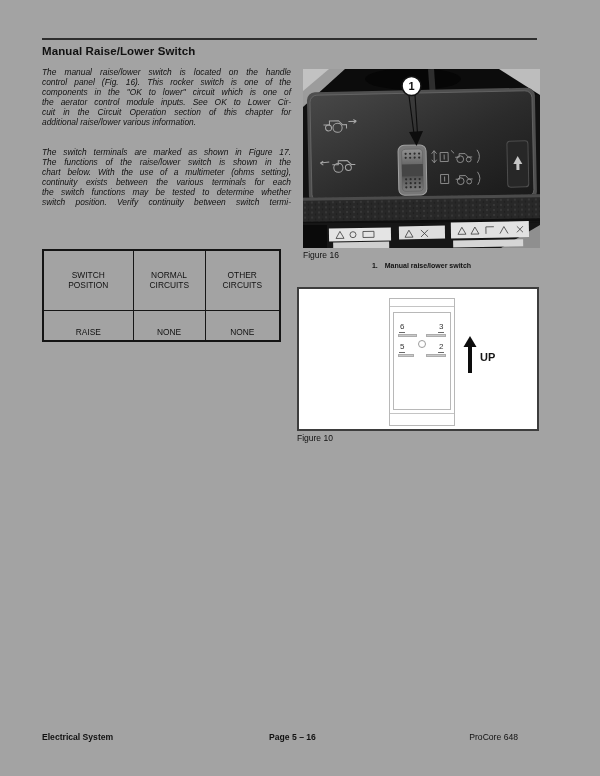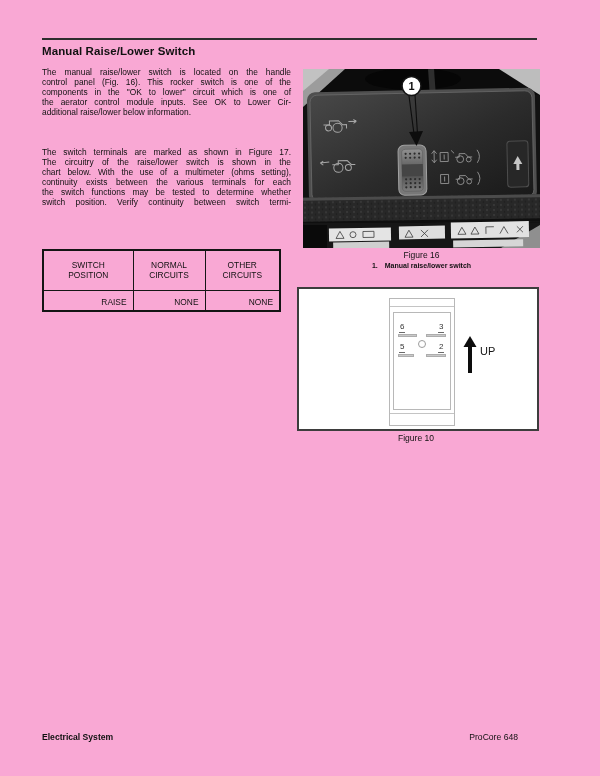--- a/index.html
+++ b/index.html
@@ -1,80 +1,81 @@
 <!DOCTYPE html>
 <html><head>
 <meta charset="utf-8">
 <style>
   html,body{margin:0;padding:0;background:#ffffff;}
-  .page{position:relative;width:600px;height:776px;background:#f9a8d4;overflow:hidden;
+  .page{position:relative;width:600px;height:776px;background:#a3a3a3;overflow:hidden;
         font-family:"Liberation Sans",sans-serif;color:#111;}
   .top-rule{position:absolute;left:42px;top:38px;width:495px;height:2px;background:#2e2e2e;}
   .title{position:absolute;left:42px;top:45px;font-size:11.5px;font-weight:bold;letter-spacing:0.1px;}
   .para{position:absolute;left:42px;width:249px;font-size:8.4px;line-height:10px;}
   .p1{top:67px;} .p2{top:147px;}
-  .jline{text-align:justify;text-align-last:justify;}
+  .jline{text-align:justify;text-align-last:justify;font-style:italic;}
   .jline.last{text-align-last:left;}
 
   .cont-table{position:absolute;left:42px;top:249px;border-collapse:collapse;table-layout:fixed;width:237px;
               border:2px solid #141414;}
   .cont-table th,.cont-table td{border:1px solid #161616;font-weight:normal;font-size:8.4px;line-height:9.6px;
-              text-align:center;white-space:pre-line;padding:6px;color:#111;}
+              text-align:center;white-space:pre-line;padding:16px;color:#111;}
   .cont-table th{height:27px;vertical-align:middle;}
   .cont-table td{vertical-align:bottom;padding-bottom:2px;}
-  .cont-table tr.r1 td{height:11px;text-align:right;}
+  .cont-table tr.r1 td{height:11px;}
   .cont-table tr.r2 td{height:27px;}
   .cont-table tr.r3 td{height:25px;}
 
   .photo{position:absolute;left:303px;top:69px;width:237px;height:179px;}
   .photo svg{display:block;}
 
-  .fig-caption{position:absolute;font-size:8.5px;text-align:center;color:#111;}
+  .fig-caption{position:absolute;font-size:8.5px;text-align:left;color:#111;}
   .cap16{left:303px;top:250px;width:237px;}
   .legend16{position:absolute;left:303px;top:262px;width:237px;text-align:center;font-size:7px;font-weight:bold;}
   .legend16 .lnum{margin-right:7px;}
 
   .fig17{position:absolute;left:297px;top:287px;width:238px;height:140px;border:2px solid #3d3d3d;background:#fff;}
   .sw-outer{position:absolute;left:90px;top:9px;width:64px;height:126px;border:1px solid #b8b8b8;}
   .sw-band-top{position:absolute;left:0;top:0;width:100%;height:8px;border-bottom:1px solid #c4c4c4;box-sizing:border-box;}
   .sw-band-bot{position:absolute;left:0;bottom:0;width:100%;height:12px;border-top:1px solid #c4c4c4;box-sizing:border-box;}
   .sw-inner{position:absolute;left:3px;top:13px;width:56px;height:96px;border:1px solid #b8b8b8;}
   .term{position:absolute;font-size:8px;line-height:8px;border-bottom:1px solid #6a6a6a;padding:0 1px 1px;color:#333;}
   .t6{left:5px;top:10px;} .t3{left:44px;top:10px;} .t5{left:5px;top:30px;} .t2{left:44px;top:30px;}
   .bar{position:absolute;height:3px;background:#c9c9c9;border:1px solid #adadad;box-sizing:border-box;}
   .b6{left:4px;top:21px;width:19px;} .b3{left:32px;top:21px;width:20px;}
   .b5{left:4px;top:41px;width:16px;} .b2{left:32px;top:41px;width:20px;}
   .pivot{position:absolute;left:24px;top:27px;width:6px;height:6px;border:1px solid #9c9c9c;border-radius:50%;}
   .up-arrow{position:absolute;left:163px;top:47px;}
-  .up-label{position:absolute;left:181px;top:56px;font-size:11px;color:#161616;}
+  .up-label{position:absolute;left:181px;top:62px;font-size:11px;color:#161616;font-weight:bold;}
   .cap17{left:297px;top:433px;width:238px;}
 
   .footer-left{position:absolute;left:42px;top:732px;font-size:8.6px;font-weight:bold;}
   .footer-center{position:absolute;left:0;top:732px;width:585px;text-align:center;font-size:8.6px;font-weight:bold;}
   .footer-right{position:absolute;top:732px;right:82px;font-size:8.6px;}
 </style>
 </head>
 <body>
 
 <div class="page">
 
   <div class="top-rule"></div>
   <div class="title">Manual Raise/Lower Switch</div>
 
   <div class="para p1">
     <div class="jline">The manual raise/lower switch is located on the handle</div>
     <div class="jline">control panel (Fig. 16). This rocker switch is one of the</div>
     <div class="jline">components in the "OK to lower" circuit which is one of</div>
     <div class="jline">the aerator control module inputs. See OK to Lower Cir-</div>
-    <div class="jline last">additional raise/lower below information.</div>
+    <div class="jline">cuit in the Circuit Operation section of this chapter for</div>
+    <div class="jline last">additional raise/lower various information.</div>
   </div>
 
   <div class="para p2">
     <div class="jline">The switch terminals are marked as shown in Figure 17.</div>
-    <div class="jline">The circuitry of the raise/lower switch is shown in the</div>
+    <div class="jline">The functions of the raise/lower switch is shown in the</div>
     <div class="jline">chart below. With the use of a multimeter (ohms setting),</div>
     <div class="jline">continuity exists between the various terminals for each</div>
     <div class="jline">the switch functions may be tested to determine whether</div>
     <div class="jline">switch position. Verify continuity between switch termi-</div>
   </div>
 
   <table class="cont-table">
     <colgroup>
         <col style="width:90px">
         <col style="width:72px">
@@ -260,15 +261,16 @@
     </div>
     <svg class="up-arrow" width="16" height="38">
       <polygon points="8,0 1.5,11 14.5,11" fill="#0d0d0d"></polygon>
       <rect x="6" y="10" width="4" height="27" fill="#0d0d0d"></rect>
     </svg>
     <span class="up-label">UP</span>
   </div>
   <div class="fig-caption cap17">Figure 10</div>
 
   <div class="footer-left">Electrical System</div>
+  <div class="footer-center">Page 5 – 16</div>
   <div class="footer-right">ProCore 648</div>
 
 </div>
 
 </body></html>

